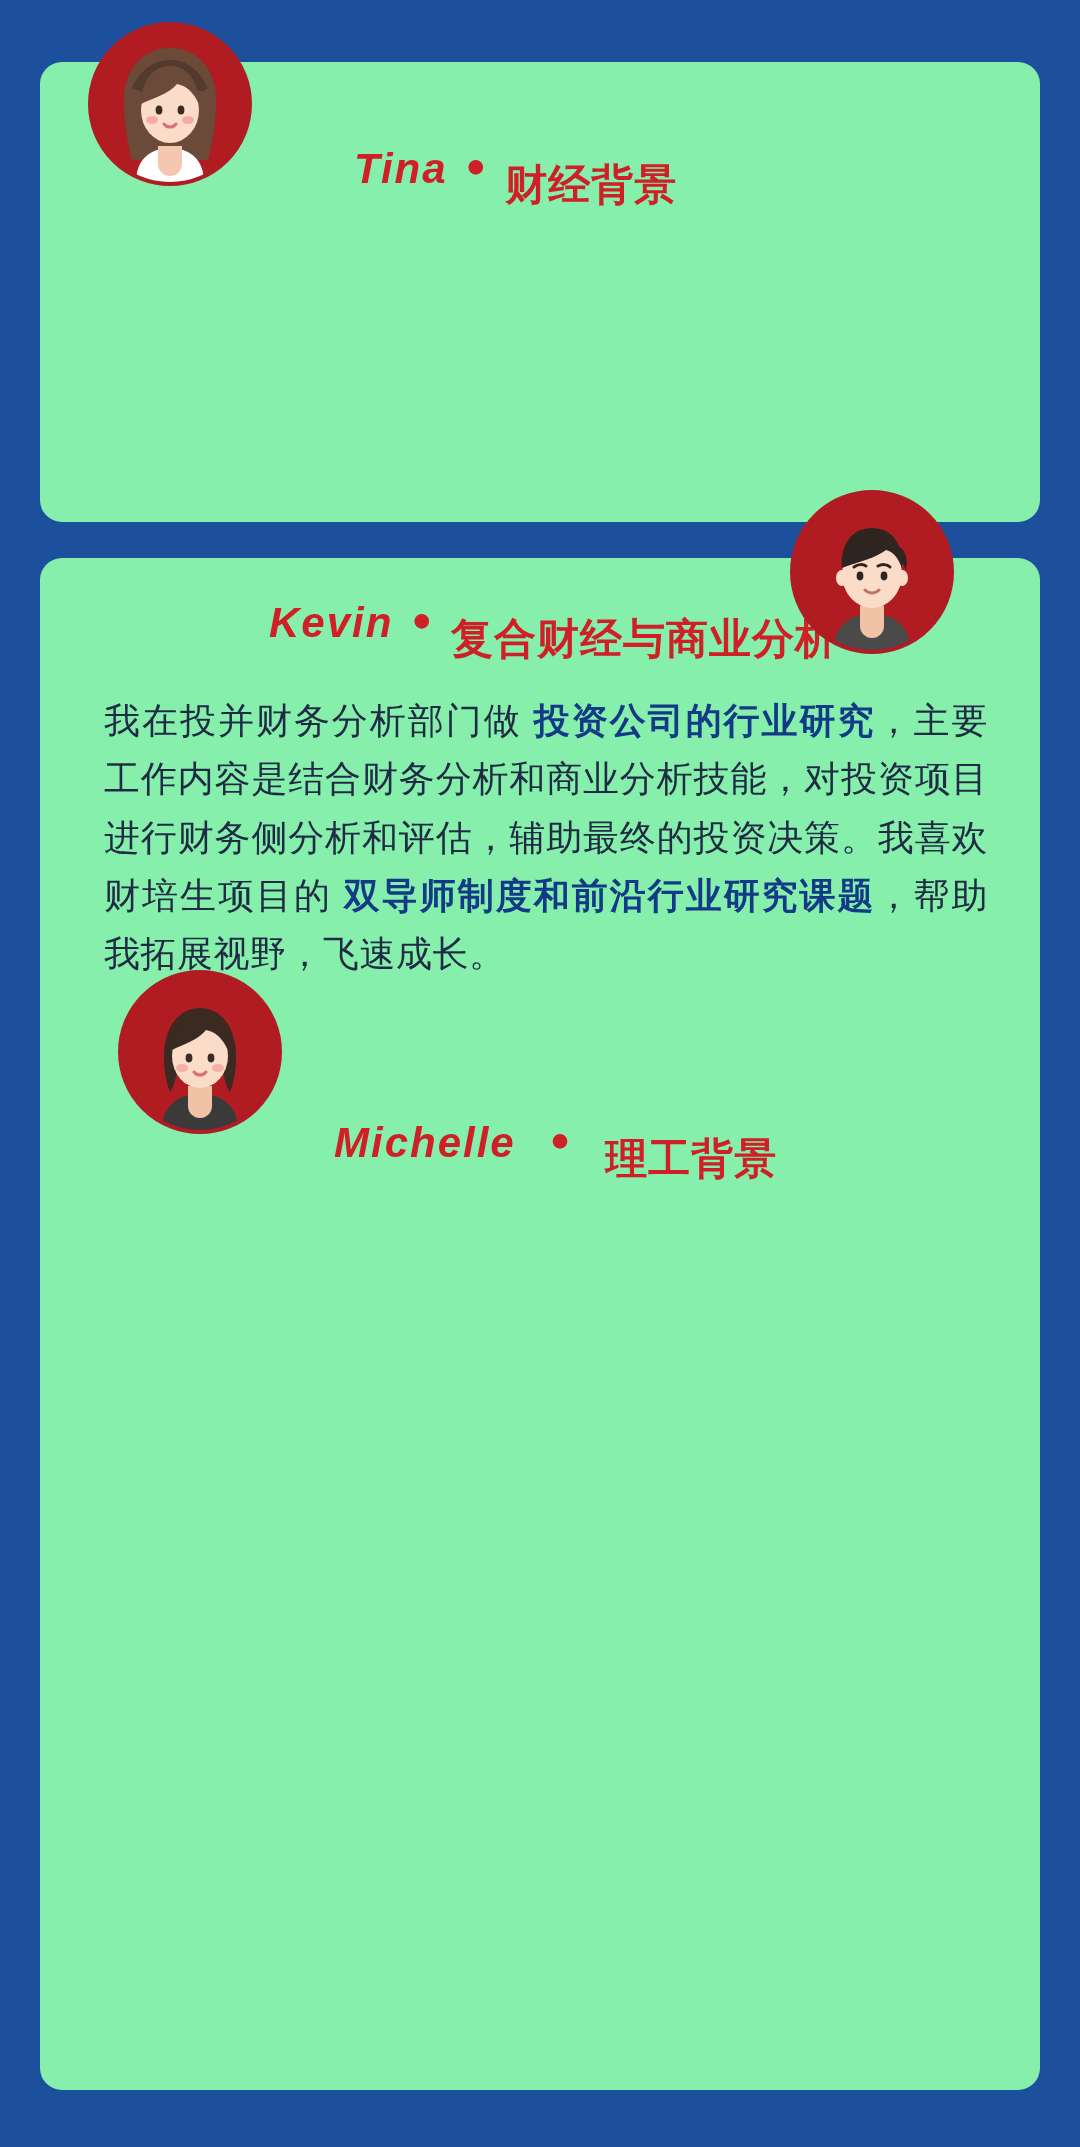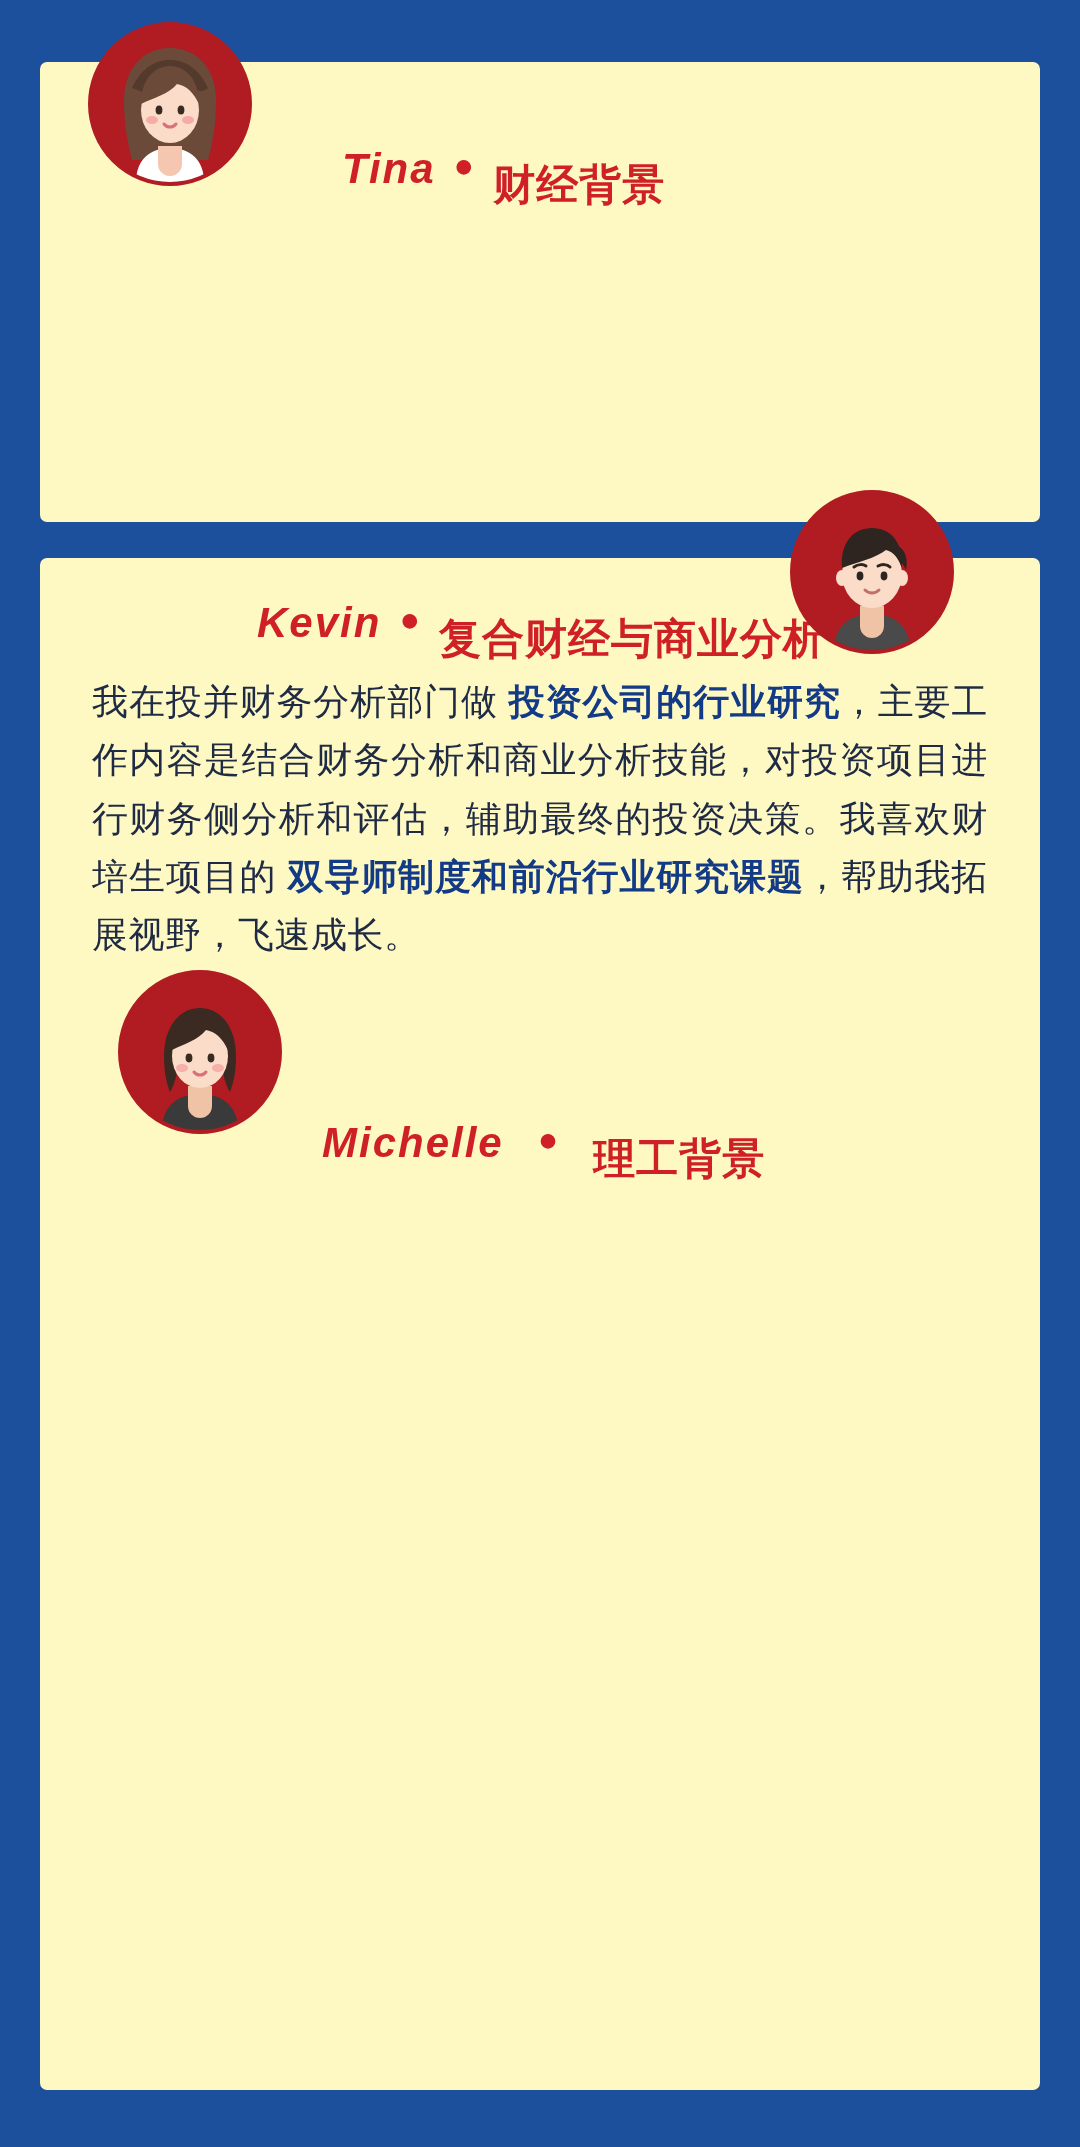--- a/index.html
+++ b/index.html
@@ -18,23 +18,24 @@
   .page {
     position: relative;
     width: 1080px;
     height: 2147px;
     background: #1c4f9c;
   }
 
   
   .card {
     position: absolute;
-    background: #fef9c3;
-    border-radius: 7px;
+    background: #86efac;
+    border-radius: 22px;
     box-sizing: border-box;
+    padding-left: 12px;
   }
 
   .card-inner {
     box-sizing: border-box;
     padding: 0 52px;
   }
 
   .card-header {
     display: flex;
     align-items: center;
@@ -108,21 +109,21 @@
   #avatar-tina { left: 88px; top: 22px; }
 
   
   #card-kevin {
     left: 40px;
     top: 558px;
     width: 1000px;
     height: 507px;
   }
   #card-kevin .card-inner { padding-top: 28px; }
-  #card-kevin .body-text { margin-top: 13px; }
+  #card-kevin .body-text { margin-top: 32px; }
   #avatar-kevin { left: 790px; top: 490px; }
 
   
   #card-michelle {
     left: 40px;
     top: 1010px;
     width: 1000px;
     height: 1080px;
   }
   #card-michelle .card-inner { padding-top: 96px; }

